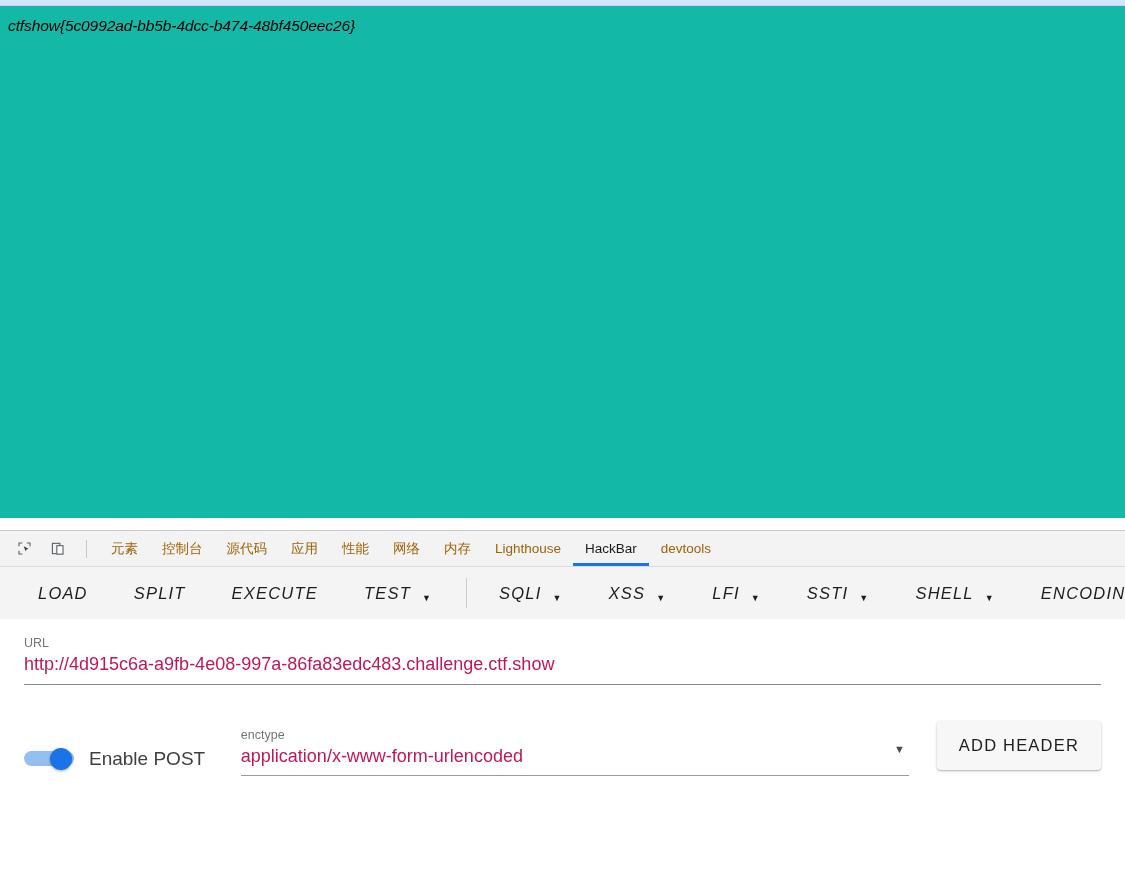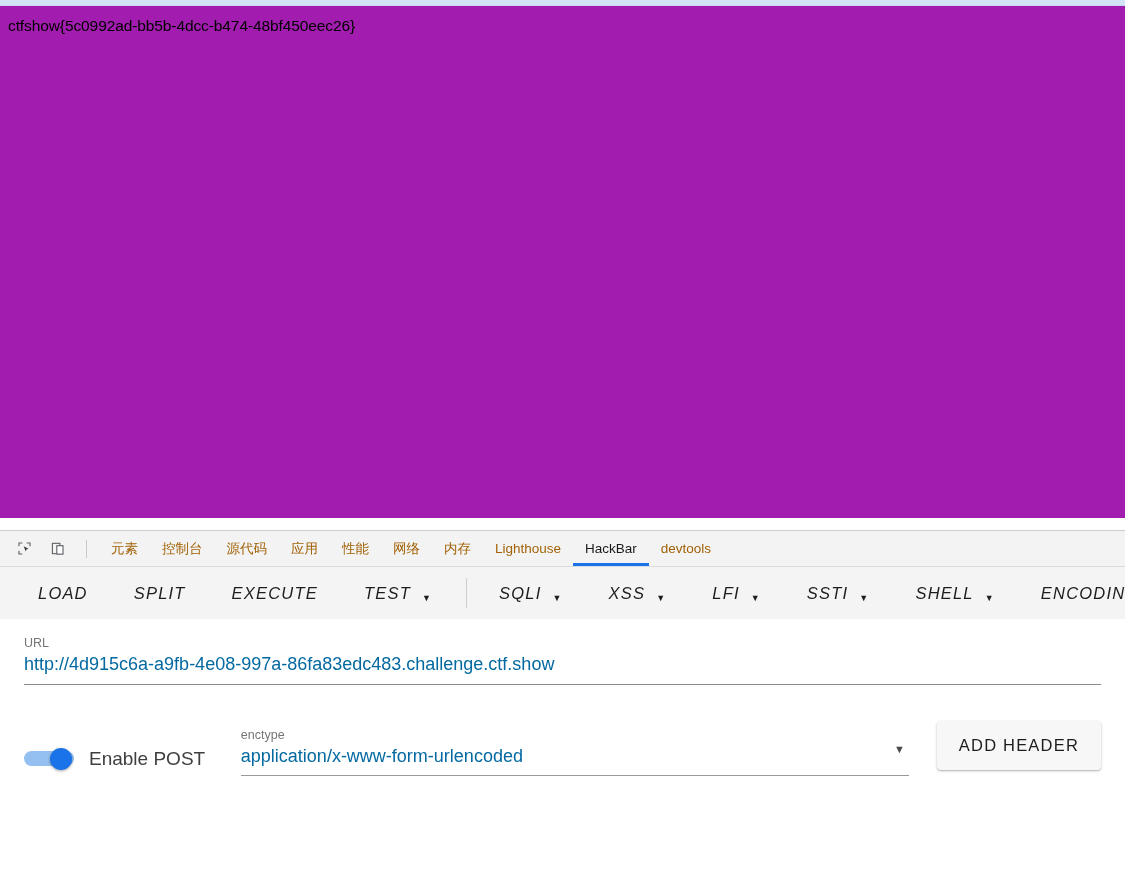--- a/index.html
+++ b/index.html
@@ -17,23 +17,24 @@
   }
 
   
   #browser-top-band {
     height: 5px;
     background: #d3e3f8;
     border-bottom: 1px solid #c6d7ef;
   }
   #page-content {
     height: 512px;
-    background: #a21caf;
+    background: #14b8a6;
     padding: 10px 8px 0 8px;
     box-sizing: border-box;
+    font-style: italic;
   }
   #flag-text {
     font-family: "Liberation Sans", sans-serif;
     font-size: 15.5px;
     line-height: 20px;
     color: #000000;
     white-space: pre;
     letter-spacing: -0.1px;
   }
 
@@ -139,21 +140,21 @@
     position: relative;
     height: 235px;
   }
   .field-label {
     font-size: 12.5px;
     color: #757575;
     line-height: 16px;
   }
   .field-value {
     font-size: 18px;
-    color: #0369a1;
+    color: #be185d;
     line-height: 26px;
     white-space: nowrap;
     overflow: hidden;
   }
   #url-field {
     padding-top: 16px;
   }
   #url-underline {
     margin-top: 7px;
     height: 1px;

